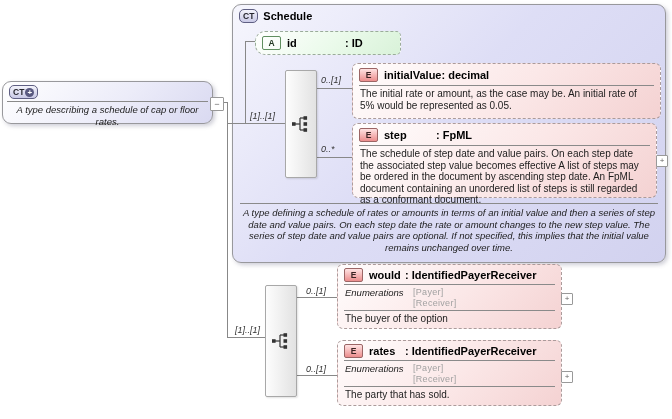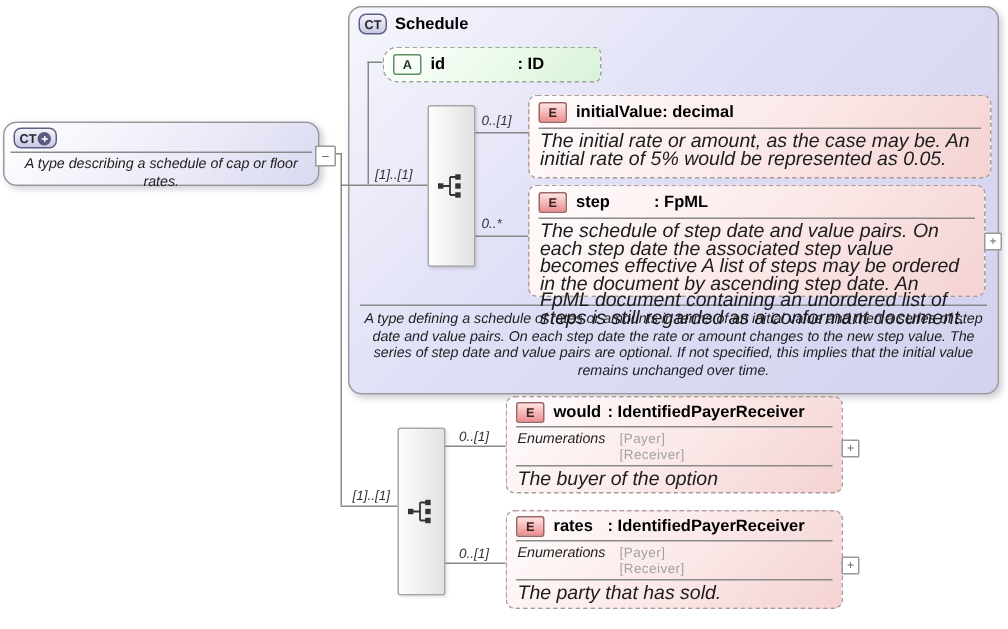--- a/index.html
+++ b/index.html
@@ -41,21 +41,21 @@
   .elembox{position:absolute;border:1px dashed #ab9b9b;border-radius:6px;
            background:linear-gradient(135deg,#fffdfd 0%,#fbe7e7 55%,#f4d2d2 100%);}
   .attrbox{position:absolute;border:1px dashed #9bab9b;border-radius:10px 5px 5px 10px;
            background:linear-gradient(135deg,#ffffff 0%,#eafaea 55%,#d9f2d9 100%);}
   .elem-header{display:flex;align-items:center;padding:4px 6px 2px 6px;}
   .elem-name{font-size:11px;font-weight:bold;margin-left:6px;display:inline-block;min-width:52px;white-space:nowrap;}
   .elem-name.narrow{min-width:36px;}
   .elem-name.attr{min-width:58px;}
   .elem-type{font-size:11px;font-weight:bold;white-space:nowrap;}
   .elem-divider{border-top:1px solid #8a8a8a;margin:1px 6px 0 6px;}
-  .elem-desc{font-size:13px;font-style:italic;color:#1c1c1c;line-height:11.5px;padding:2px 7px;}
+  .elem-desc{font-size:10px;color:#1c1c1c;line-height:11.5px;padding:2px 7px;}
 
   .enum-row{display:flex;padding:2px 7px 1px 7px;}
   .enum-label{font-size:9.5px;font-style:italic;color:#1c1c1c;width:68px;flex:0 0 auto;}
   .enum-vals{font-size:9px;color:#a2a2a2;line-height:10.5px;letter-spacing:.3px;}
 
   
   .seqbar{position:absolute;width:30px;border:1px solid #a8a8a8;border-radius:2px;
           background:linear-gradient(to right,#fdfdfd,#e2e2e2);
           display:flex;align-items:center;justify-content:center;
           box-shadow:1px 1px 2px rgba(0,0,0,.12);}

